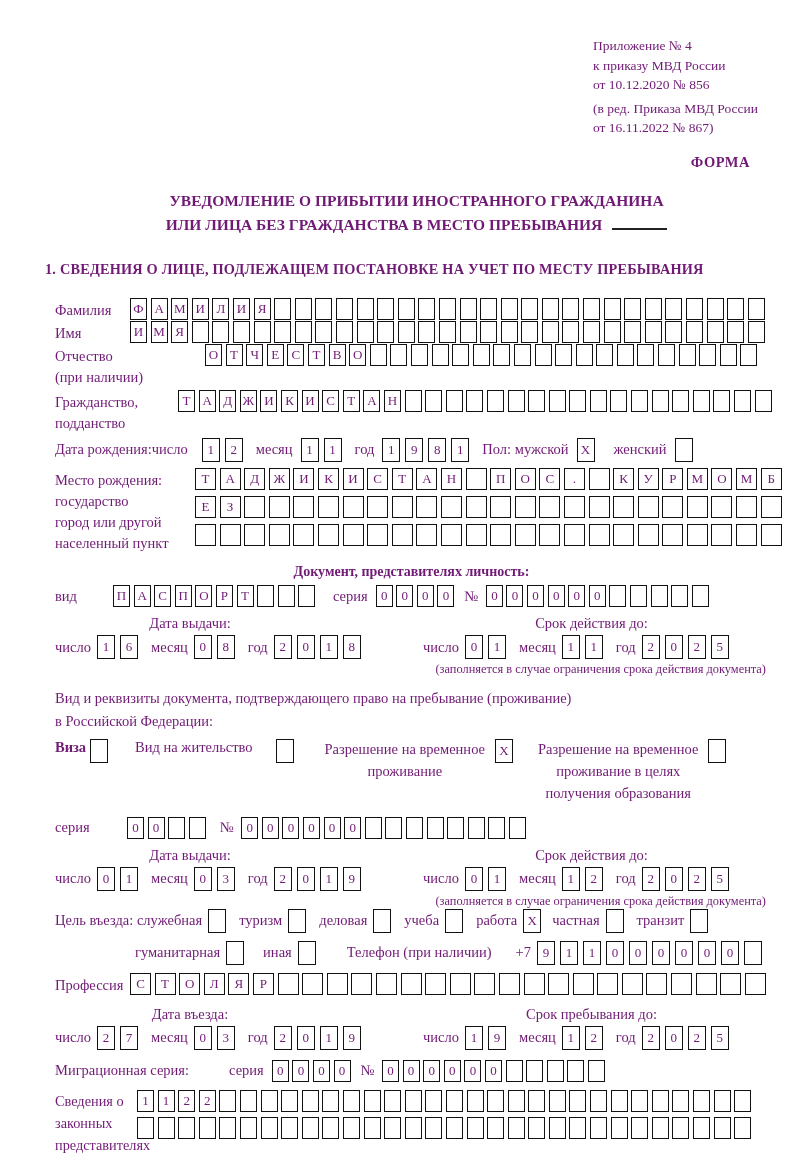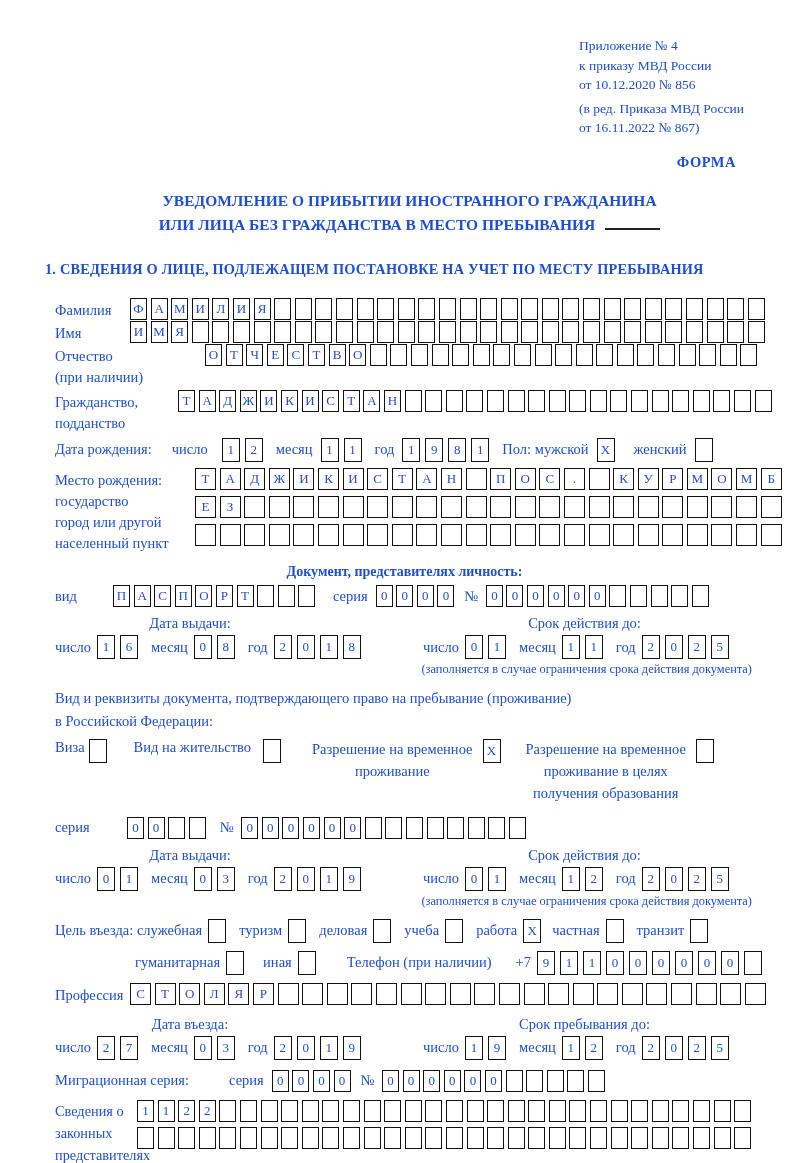--- a/index.html
+++ b/index.html
@@ -1,19 +1,19 @@
 <!DOCTYPE html>
 <html><head>
 <meta charset="utf-8">
 <style>
   html,body{margin:0;padding:0;background:#fff;}
   .page{
-    width:800px;height:1163px;margin:0 auto;background:#fff;color:#1d4ed8;
+    width:800px;height:1163px;margin:0 auto;background:#fff;color:#701a75;
     font-family:"Liberation Serif","DejaVu Serif",serif;
-    box-sizing:border-box;padding:36px 36px 10px 55px;position:relative;overflow:hidden;
+    box-sizing:border-box;padding:36px 22px 10px 55px;position:relative;overflow:hidden;
   }
   .appendix-wrap{display:flex;justify-content:flex-end;padding-right:0;}
   .appendix{width:185px;font-size:13.5px;line-height:1.45;}
   .appendix .gap{height:4px;}
   .forma{text-align:right;font-weight:bold;font-size:14.5px;padding-right:28px;margin-top:16px;letter-spacing:.5px;}
   .title{margin-top:18px;text-align:center;font-weight:bold;font-size:15.5px;line-height:1.55;}
   .title-underline{display:inline-block;width:55px;border-bottom:2px solid #222;margin-left:10px;vertical-align:baseline;}
   .section1{margin-top:24px;font-weight:bold;font-size:14.3px;margin-left:-10px;letter-spacing:.2px;}
   .frow{display:flex;align-items:flex-start;margin-top:0;}
   .flabel{font-size:14.5px;line-height:1.45;flex:0 0 auto;padding-top:2px;white-space:nowrap;}
@@ -24,26 +24,26 @@
     font-size:13px;background:#fff;box-sizing:border-box;
   }
   .boxes.wide .cell{width:21px;}
   .boxes.date .cell{width:18px;height:24px;margin-right:5px;}
   .lbl{font-size:14.5px;white-space:nowrap;}
   .doc-header{text-align:center;font-weight:bold;font-size:14px;margin-top:10px;margin-left:-10px;}
   .twocol{display:grid;grid-template-columns:350px 1fr;margin-top:8px;}
   .col-head{text-align:center;font-size:14.5px;}
   .col-line{display:flex;align-items:center;margin-top:3px;}
   .col-line .lbl{margin-right:6px;}
-  .mr8{margin-right:8px;} .mr14{margin-right:14px;} .mr20{margin-right:20px;}
+  .mr8{margin-right:8px;} .mr14{margin-right:14px;} .mr20{}
   .small-note{font-size:12.4px;text-align:right;padding-right:12px;margin-top:3px;}
   .para{font-size:14.5px;line-height:1.6;margin-top:10px;}
   .permits{display:flex;align-items:flex-start;margin-top:6px;}
   .permit-label-multi{font-size:14.5px;text-align:center;line-height:1.5;}
-  .purpose{display:flex;align-items:center;margin-top:10px;flex-wrap:nowrap;}
+  .purpose{display:flex;align-items:center;flex-wrap:nowrap;}
   .purpose .lbl{margin-right:6px;}
   .reps{display:flex;align-items:flex-start;margin-top:8px;}
   .reps-label{width:82px;font-size:14.3px;line-height:1.55;flex:0 0 auto;}
   .reps-rows .boxes{margin-bottom:5px;}
 </style>
 </head>
 <body>
 
 <div class="page">
 
@@ -419,25 +419,25 @@
     </div>
   </div>
   <div class="small-note">(заполняется в случае ограничения срока действия документа)</div>
 
   <div class="para">
     <div>Вид и реквизиты документа, подтверждающего право на пребывание (проживание)</div>
     <div>в Российской Федерации:</div>
   </div>
 
   <div class="permits">
-    <span class="lbl" style="margin-right:4px;">Виза</span>
+    <span class="lbl" style="margin-right:4px;font-weight:bold;">Виза</span>
     <div class="boxes date" style="margin-right:22px;">
         <span class="cell"></span>
       </div>
-    <span class="lbl" style="margin-right:12px;text-align:right;">Вид на жительство</span>
+    <span class="lbl" style="margin-right:23px;text-align:right;">Вид на жительство</span>
     <div class="boxes date" style="margin-right:26px;">
         <span class="cell"></span>
       </div>
     <div class="permit-label-multi" style="margin-right:10px;">
       <div>Разрешение на временное</div>
       <div>проживание</div>
     </div>
     <div class="boxes date" style="margin-right:20px;">
         <span class="cell">X</span>
       </div>

